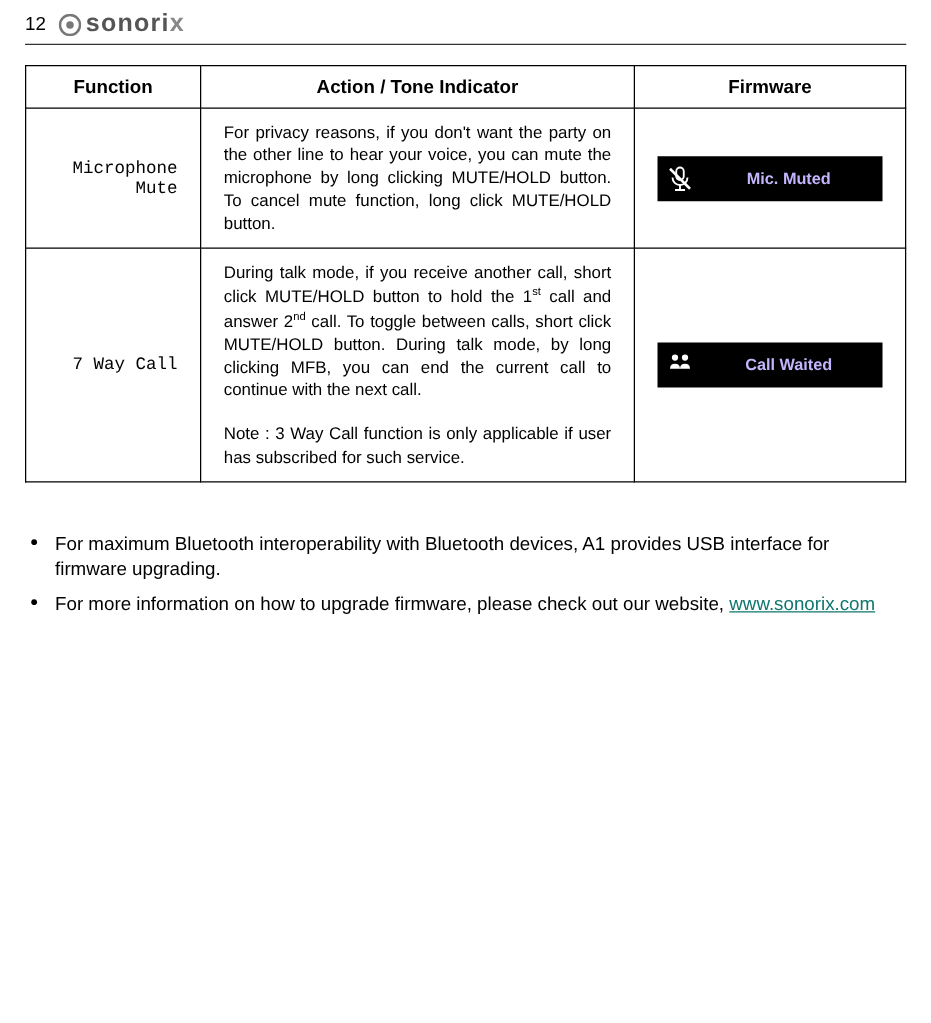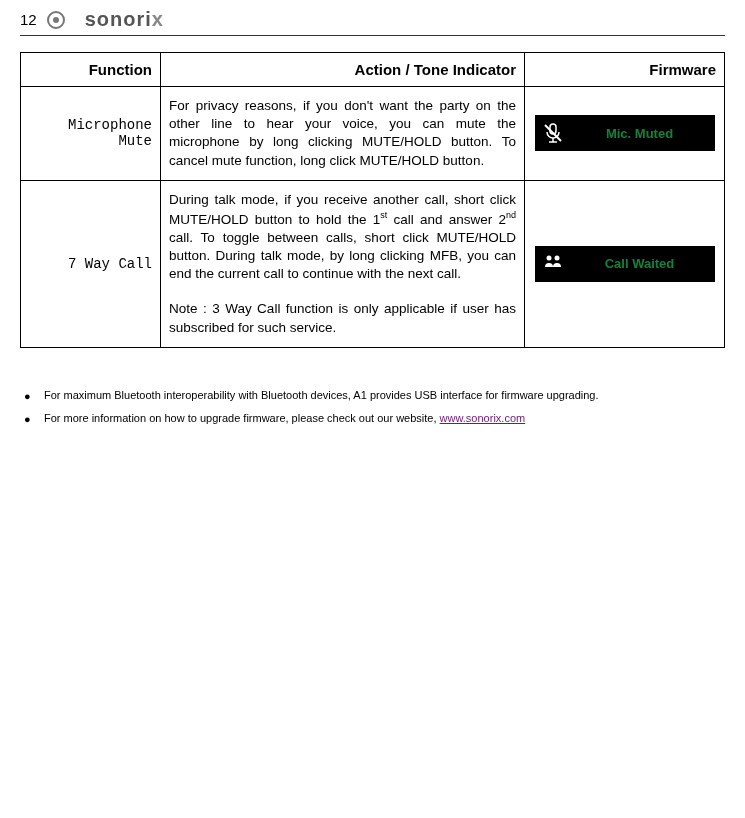--- a/index.html
+++ b/index.html
@@ -21,60 +21,60 @@
     gap: 10px;
     padding-bottom: 2px;
   }
   .page-num {
     font-size: 15px;
     font-weight: normal;
   }
   .logo {
     display: flex;
     align-items: center;
-    gap: 20px;
+    gap: 4px;
   }
   .logo-text {
     font-size: 20px;
     font-weight: bold;
     letter-spacing: 1px;
     color: #555;
   }
   .logo-x { font-size: 20px; font-weight: bold; color: #888; }
   .hr {
     height: 1px;
     background: #333;
     margin: 2px 0 16px 0;
   }
   table.main {
     width: 100%;
     border-collapse: collapse;
     margin: 0 auto 40px auto;
   }
   table.main th, table.main td {
     border: 1px solid #000;
-    padding: 10px 8px;
+    padding: 10px 18px;
     vertical-align: middle;
   }
   table.main th {
     font-weight: bold;
-    text-align: right;
+    text-align: center;
     font-size: 15px;
     padding: 8px;
   }
   .col-func { width: 140px; text-align: right; font-family: Liberation Mono, monospace; }
   .col-action { width: auto; text-align: justify; font-size: 13.5px; line-height: 1.35; padding: 16px 6px; }
   .col-display { width: 200px; text-align: center; padding: 10px;}
   .action-note { margin-top: 17px; font-size: 13.5px; text-align: justify; line-height:1.35;}
   sup { font-size: 9px; vertical-align: super; }
   .display-box {
     display: inline-flex;
     align-items: center;
     background: #000;
-    color: #15803d;
+    color: #c4b5fd;
     width: 180px;
     height: 36px;
     padding: 0;
   }
   .display-icon {
     width: 32px;
     height: 32px;
     margin: 2px;
     display: flex;
     align-items: center;
@@ -95,31 +95,31 @@
   }
   ul.bullets {
     list-style: none;
     padding: 0;
     margin: 0;
   }
   ul.bullets li {
     position: relative;
     padding-left: 24px;
     margin-bottom: 8px;
-    font-size: 11px;
+    font-size: 15px;
     line-height: 1.35;
   }
   ul.bullets li::before {
     content: "●";
     position: absolute;
     left: 4px;
     top: 1px;
     font-size: 11px;
   }
-  a.link { color: #701a75; text-decoration: underline; }
+  a.link { color: #0f766e; text-decoration: underline; }
   svg { display:block; }
 </style>
 </head>
 <body>
 
 <div class="page">
   <div class="header">
     <span class="page-num">12</span>
     <span class="logo">
       <svg width="18" height="18" viewBox="0 0 18 18">

